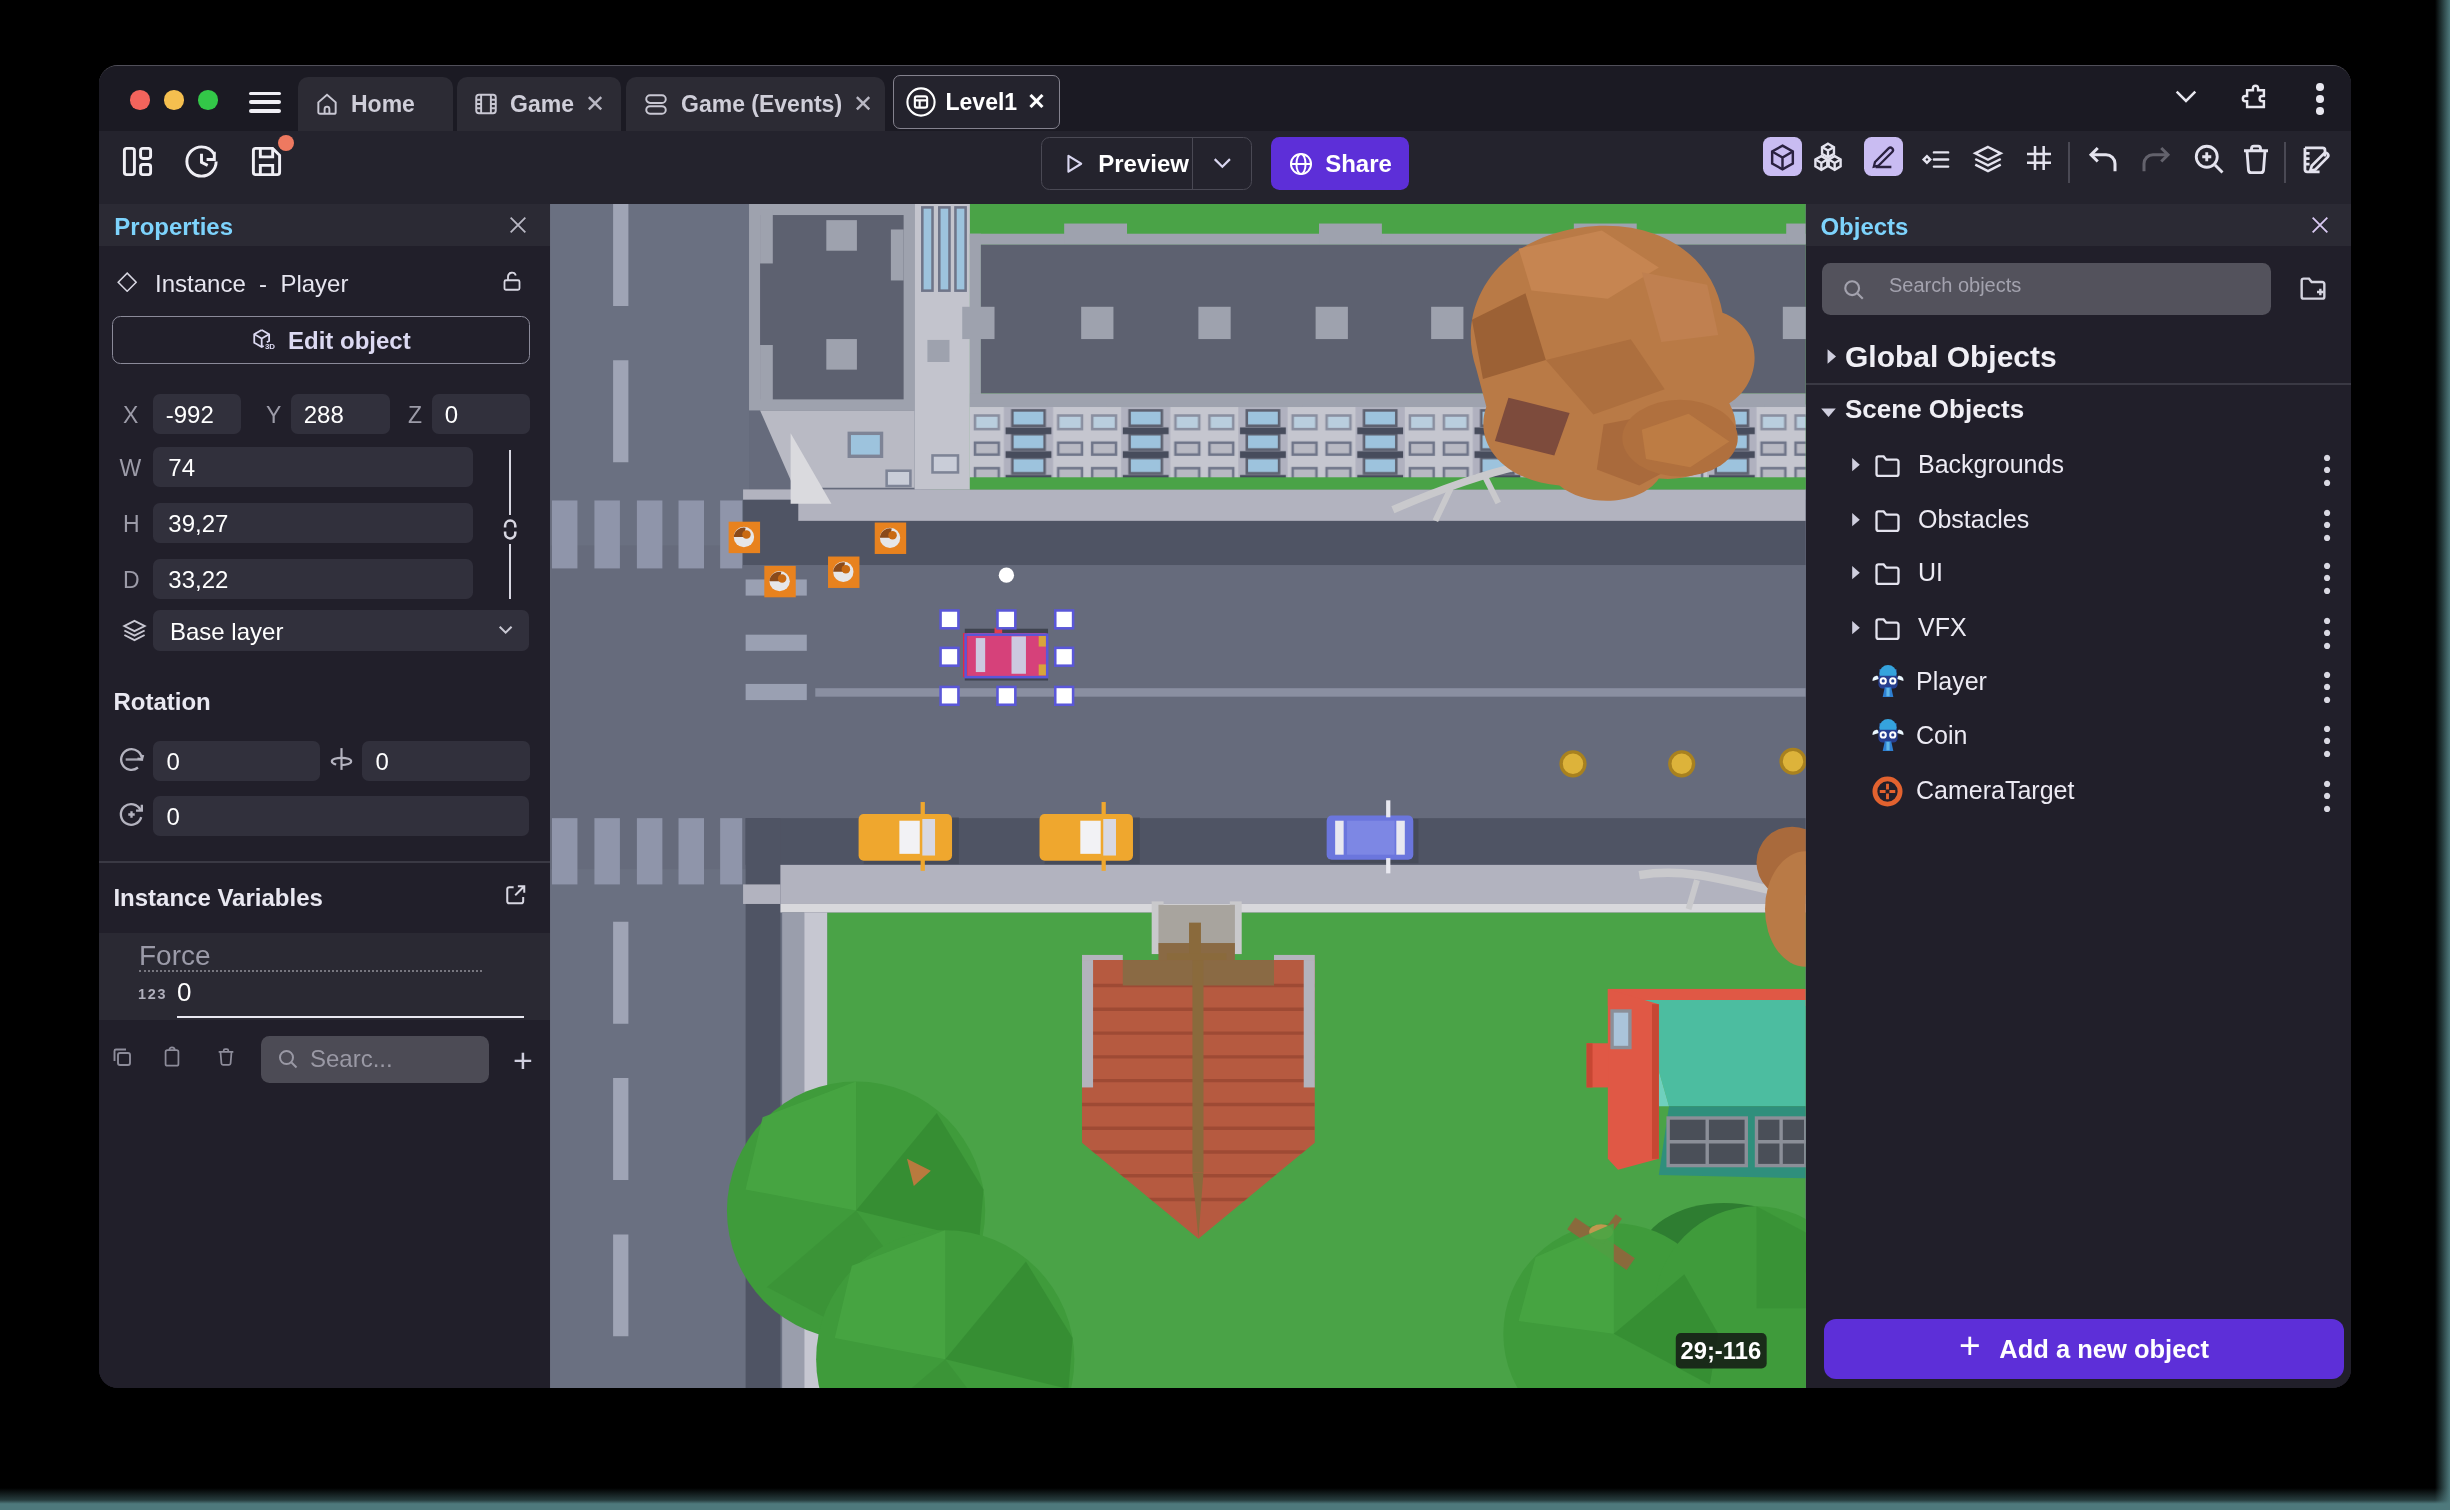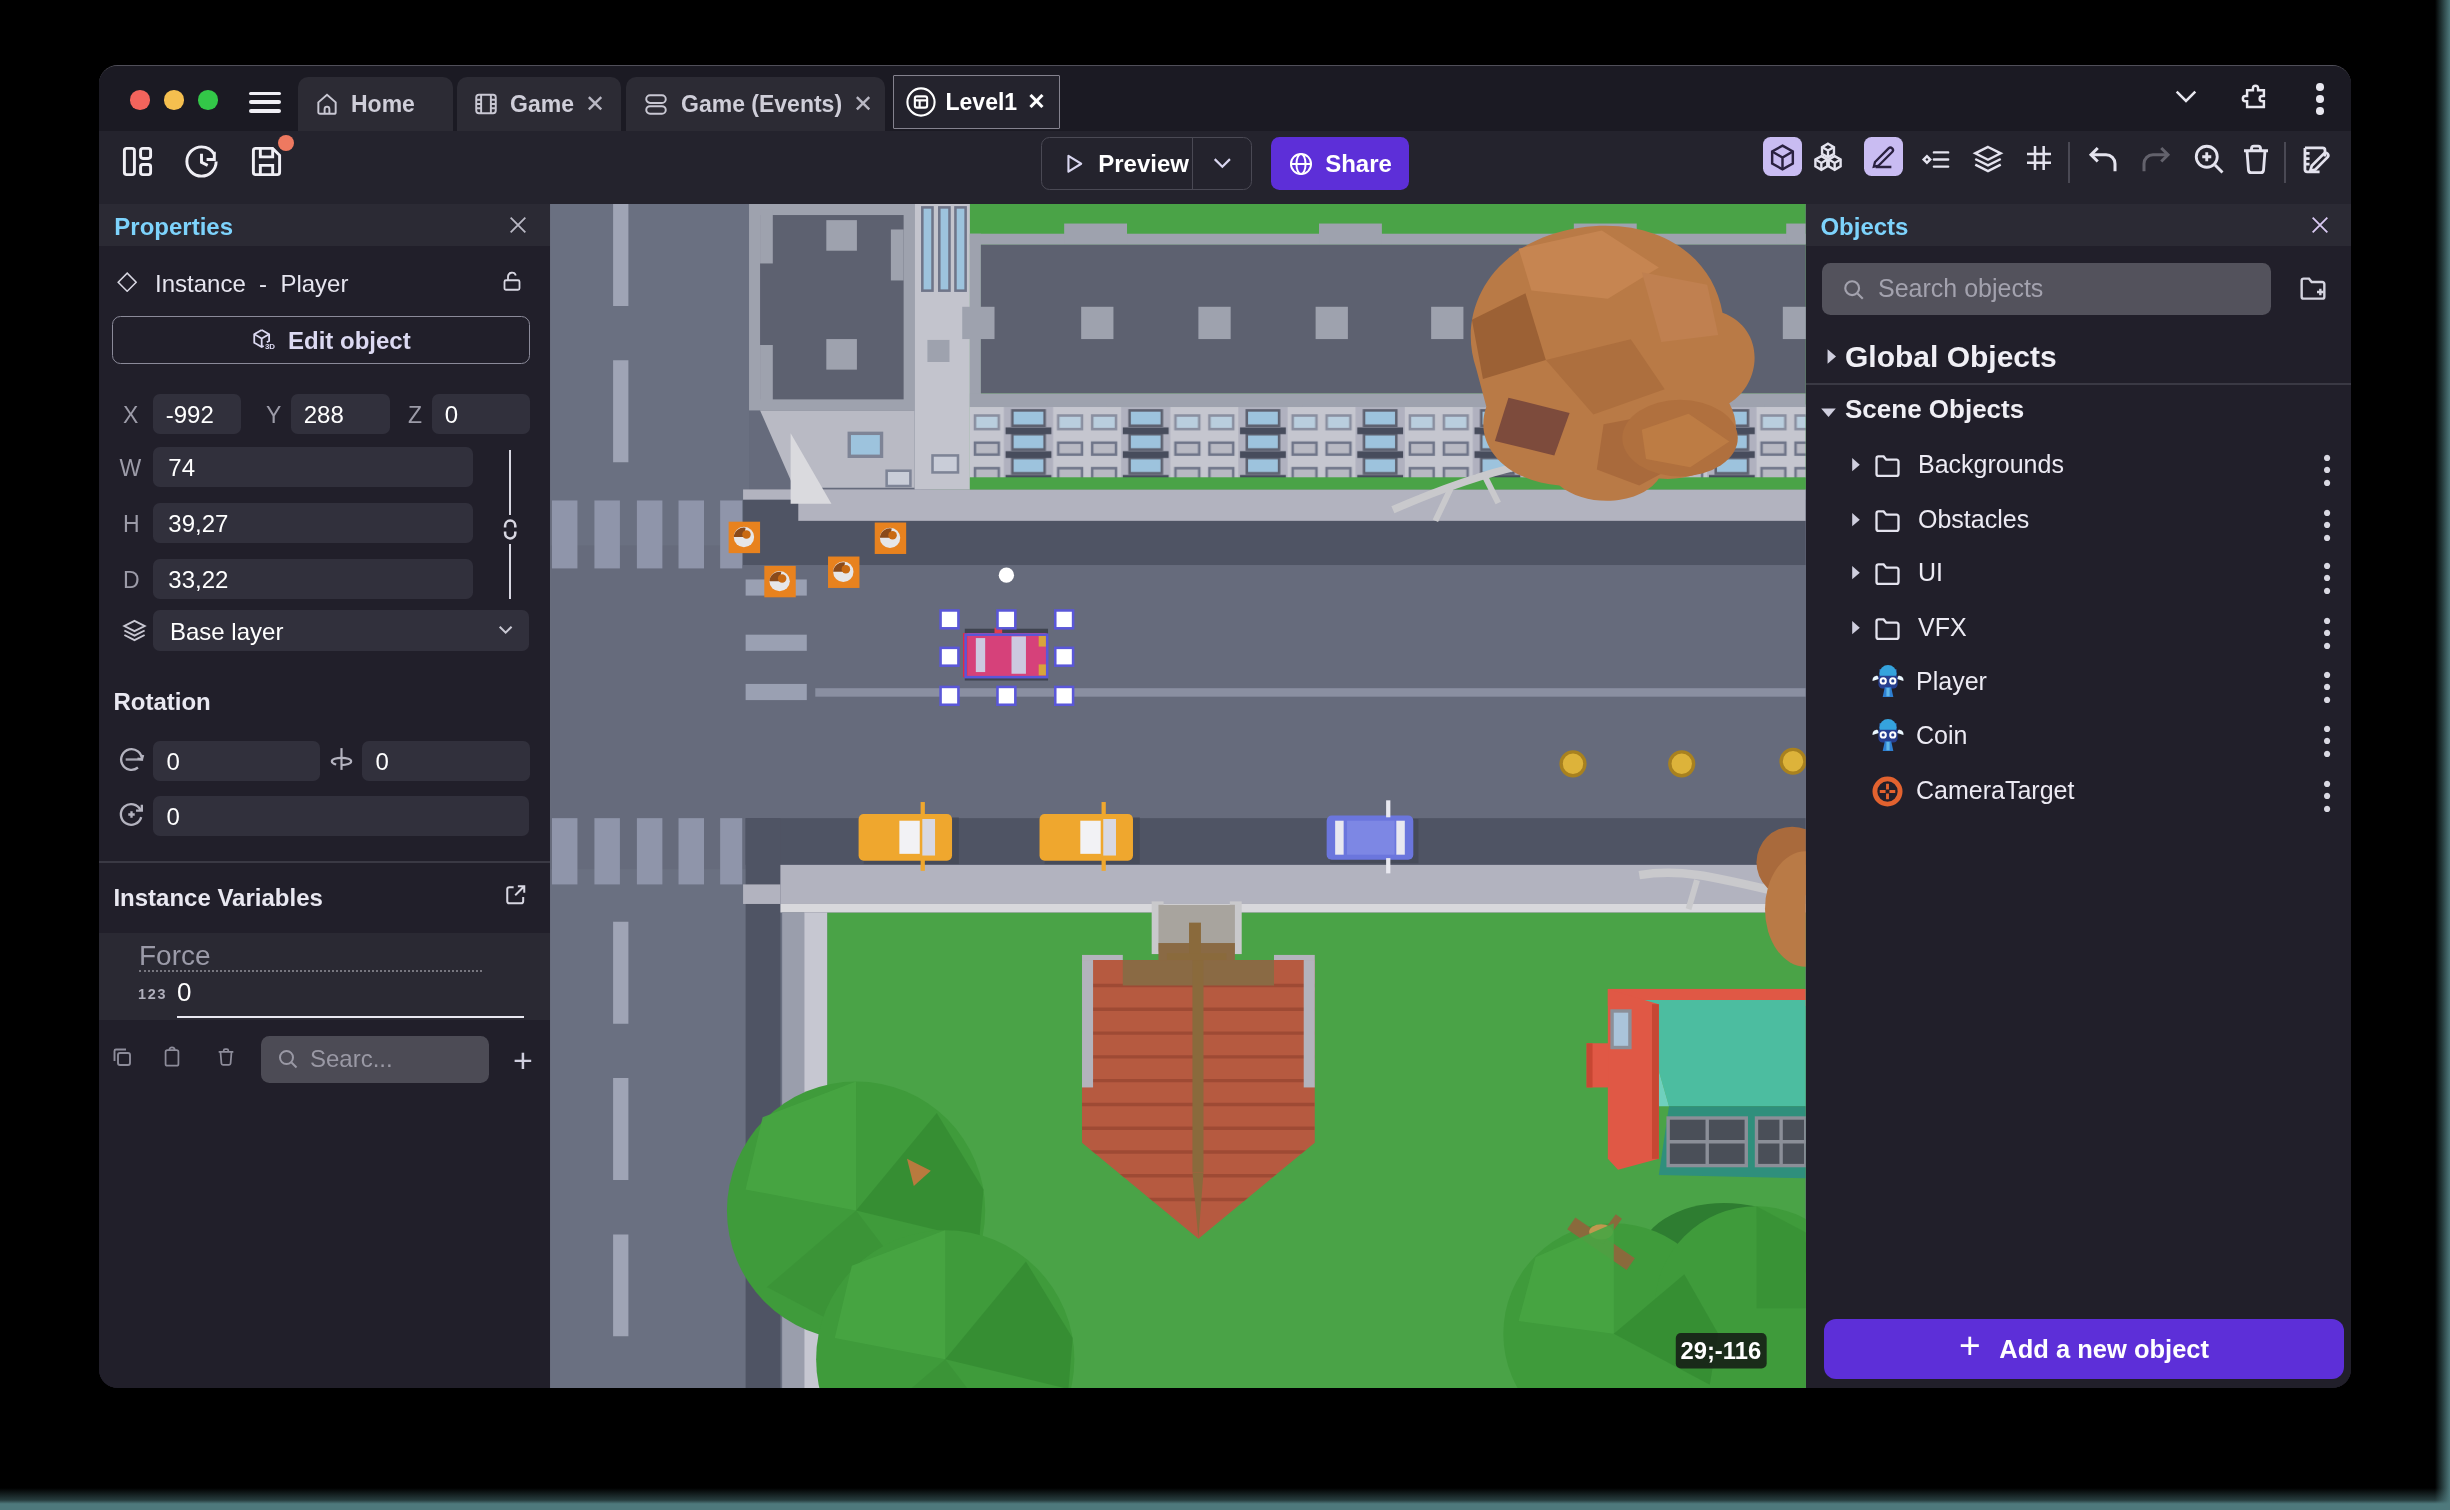--- a/index.html
+++ b/index.html
@@ -8,21 +8,21 @@
 .win{position:absolute;left:99px;top:65px;width:2252px;height:1323px;background:#24232d;border-radius:18.7px;overflow:hidden;border-top:1.7px solid #504f59}
 .abs{position:absolute}
 
 .tabbar{position:absolute;left:0;top:0;width:100%;height:65px;background:#1b1a23}
 .light{position:absolute;top:24px;width:19.5px;height:19.5px;border-radius:50%}
 .hamb{position:absolute;left:150px;top:25.5px;width:32px;height:22px}
 .hamb div{height:3.8px;border-radius:2.5px;background:#f0eff5;margin-bottom:5.1px}
 .tab{position:absolute;top:11px;height:54px;background:#2c2b34;border-radius:10.2px 10.2px 0 0;color:#cfced9;font-size:23px;font-weight:600;display:flex;align-items:center;white-space:nowrap}
 .tab svg{margin:0 11px 0 16px;flex:none}
 .tab .x{font-weight:400;color:#b9b8c4;font-size:24px;margin:0 12.7px 0 11px}
-.tabact{position:absolute;top:9.3px;height:54px;background:#24232d;border:1.7px solid #84828e;border-radius:1px;color:#fff;font-size:23px;font-weight:700;display:flex;align-items:center;white-space:nowrap}
+.tabact{position:absolute;top:9.3px;height:54px;background:#24232d;border:1.7px solid #84828e;border-radius:7px;color:#fff;font-size:23px;font-weight:700;display:flex;align-items:center;white-space:nowrap}
 
 .toolbar{position:absolute;left:0;top:65px;width:100%;height:73px;background:#24232d}
 .tbico{position:absolute;top:12px}
 .btn-preview{position:absolute;left:942px;top:71px;width:211px;height:53px;border:1.7px solid #4a4954;border-radius:8.5px;display:flex;color:#fff}
 .btn-share{position:absolute;left:1172px;top:71px;width:138px;height:53px;background:#5d2fd8;border-radius:8.5px;display:flex;align-items:center;justify-content:center;color:#fff;font-size:24px;font-weight:700}
 .icobg{position:absolute;top:71px;width:39px;height:39px;background:#c9bcf2;border-radius:7.6px}
 .sep{position:absolute;top:76px;width:1.7px;height:41px;background:#4a4954}
 
 .content{position:absolute;left:0;top:138px;width:100%;height:1185px;background:#211f2a}
 .lpanel{position:absolute;left:0;top:0;width:451px;height:1185px;background:#211f2a}
@@ -601,21 +601,21 @@
             <span style="position:absolute;left:14.4px;top:8.5px">Objects</span>
         <svg class="abs" style="left:503px;top:10.2px" width="22" height="22" viewBox="0 0 24 24" fill="none" stroke="#d9c9f2" stroke-width="2">
               <path d="M4 4l16 16M20 4L4 20"></path>
             </svg>
       </div>
       <div class="abs" style="left:16px;top:59px;width:449px;height:52px;background:#53525c;border-radius:8.5px">
         <svg class="abs" style="left:18.7px;top:13.6px" width="25.5" height="25.5" viewBox="0 0 24 24" fill="none" stroke="#a3a2ae" stroke-width="2">
               <circle cx="10.5" cy="10.5" r="6.5"></circle>
               <path d="M15.5 15.5l5 5"></path>
             </svg>
-        <span style="position:absolute;left:56px;top:11px;font-size:25px;color:#a3a2ae">Search objects</span>
+        <span style="position:absolute;left:67px;top:11px;font-size:20px;color:#a3a2ae">Search objects</span>
       </div>
       <svg class="abs" style="left:491px;top:68px" width="32" height="32" viewBox="0 0 24 24" fill="none" stroke="#d5d4e0" stroke-width="1.8">
             <path d="M3.5 6.5v12a1.5 1.5 0 0 0 1.5 1.5h14a1.5 1.5 0 0 0 1.5-1.5V9A1.5 1.5 0 0 0 19 7.5h-8L9 5H5a1.5 1.5 0 0 0-1.5 1.5z"></path>
             <path d="M17.5 12.5v5M15 15h5"></path>
           </svg>
       <svg class="abs" style="left:18.7px;top:144px" width="13.6" height="17" viewBox="0 0 10 14">
             <path d="M1.5 1l7 6-7 6z" fill="#cfcede"></path>
           </svg>
       <div class="abs" style="left:39px;top:136px;font-size:30px;font-weight:700;color:#f0eff5">Global Objects</div>
       <div class="abs" style="left:0;top:179px;width:545px;height:1.7px;background:#3a3944"></div>

